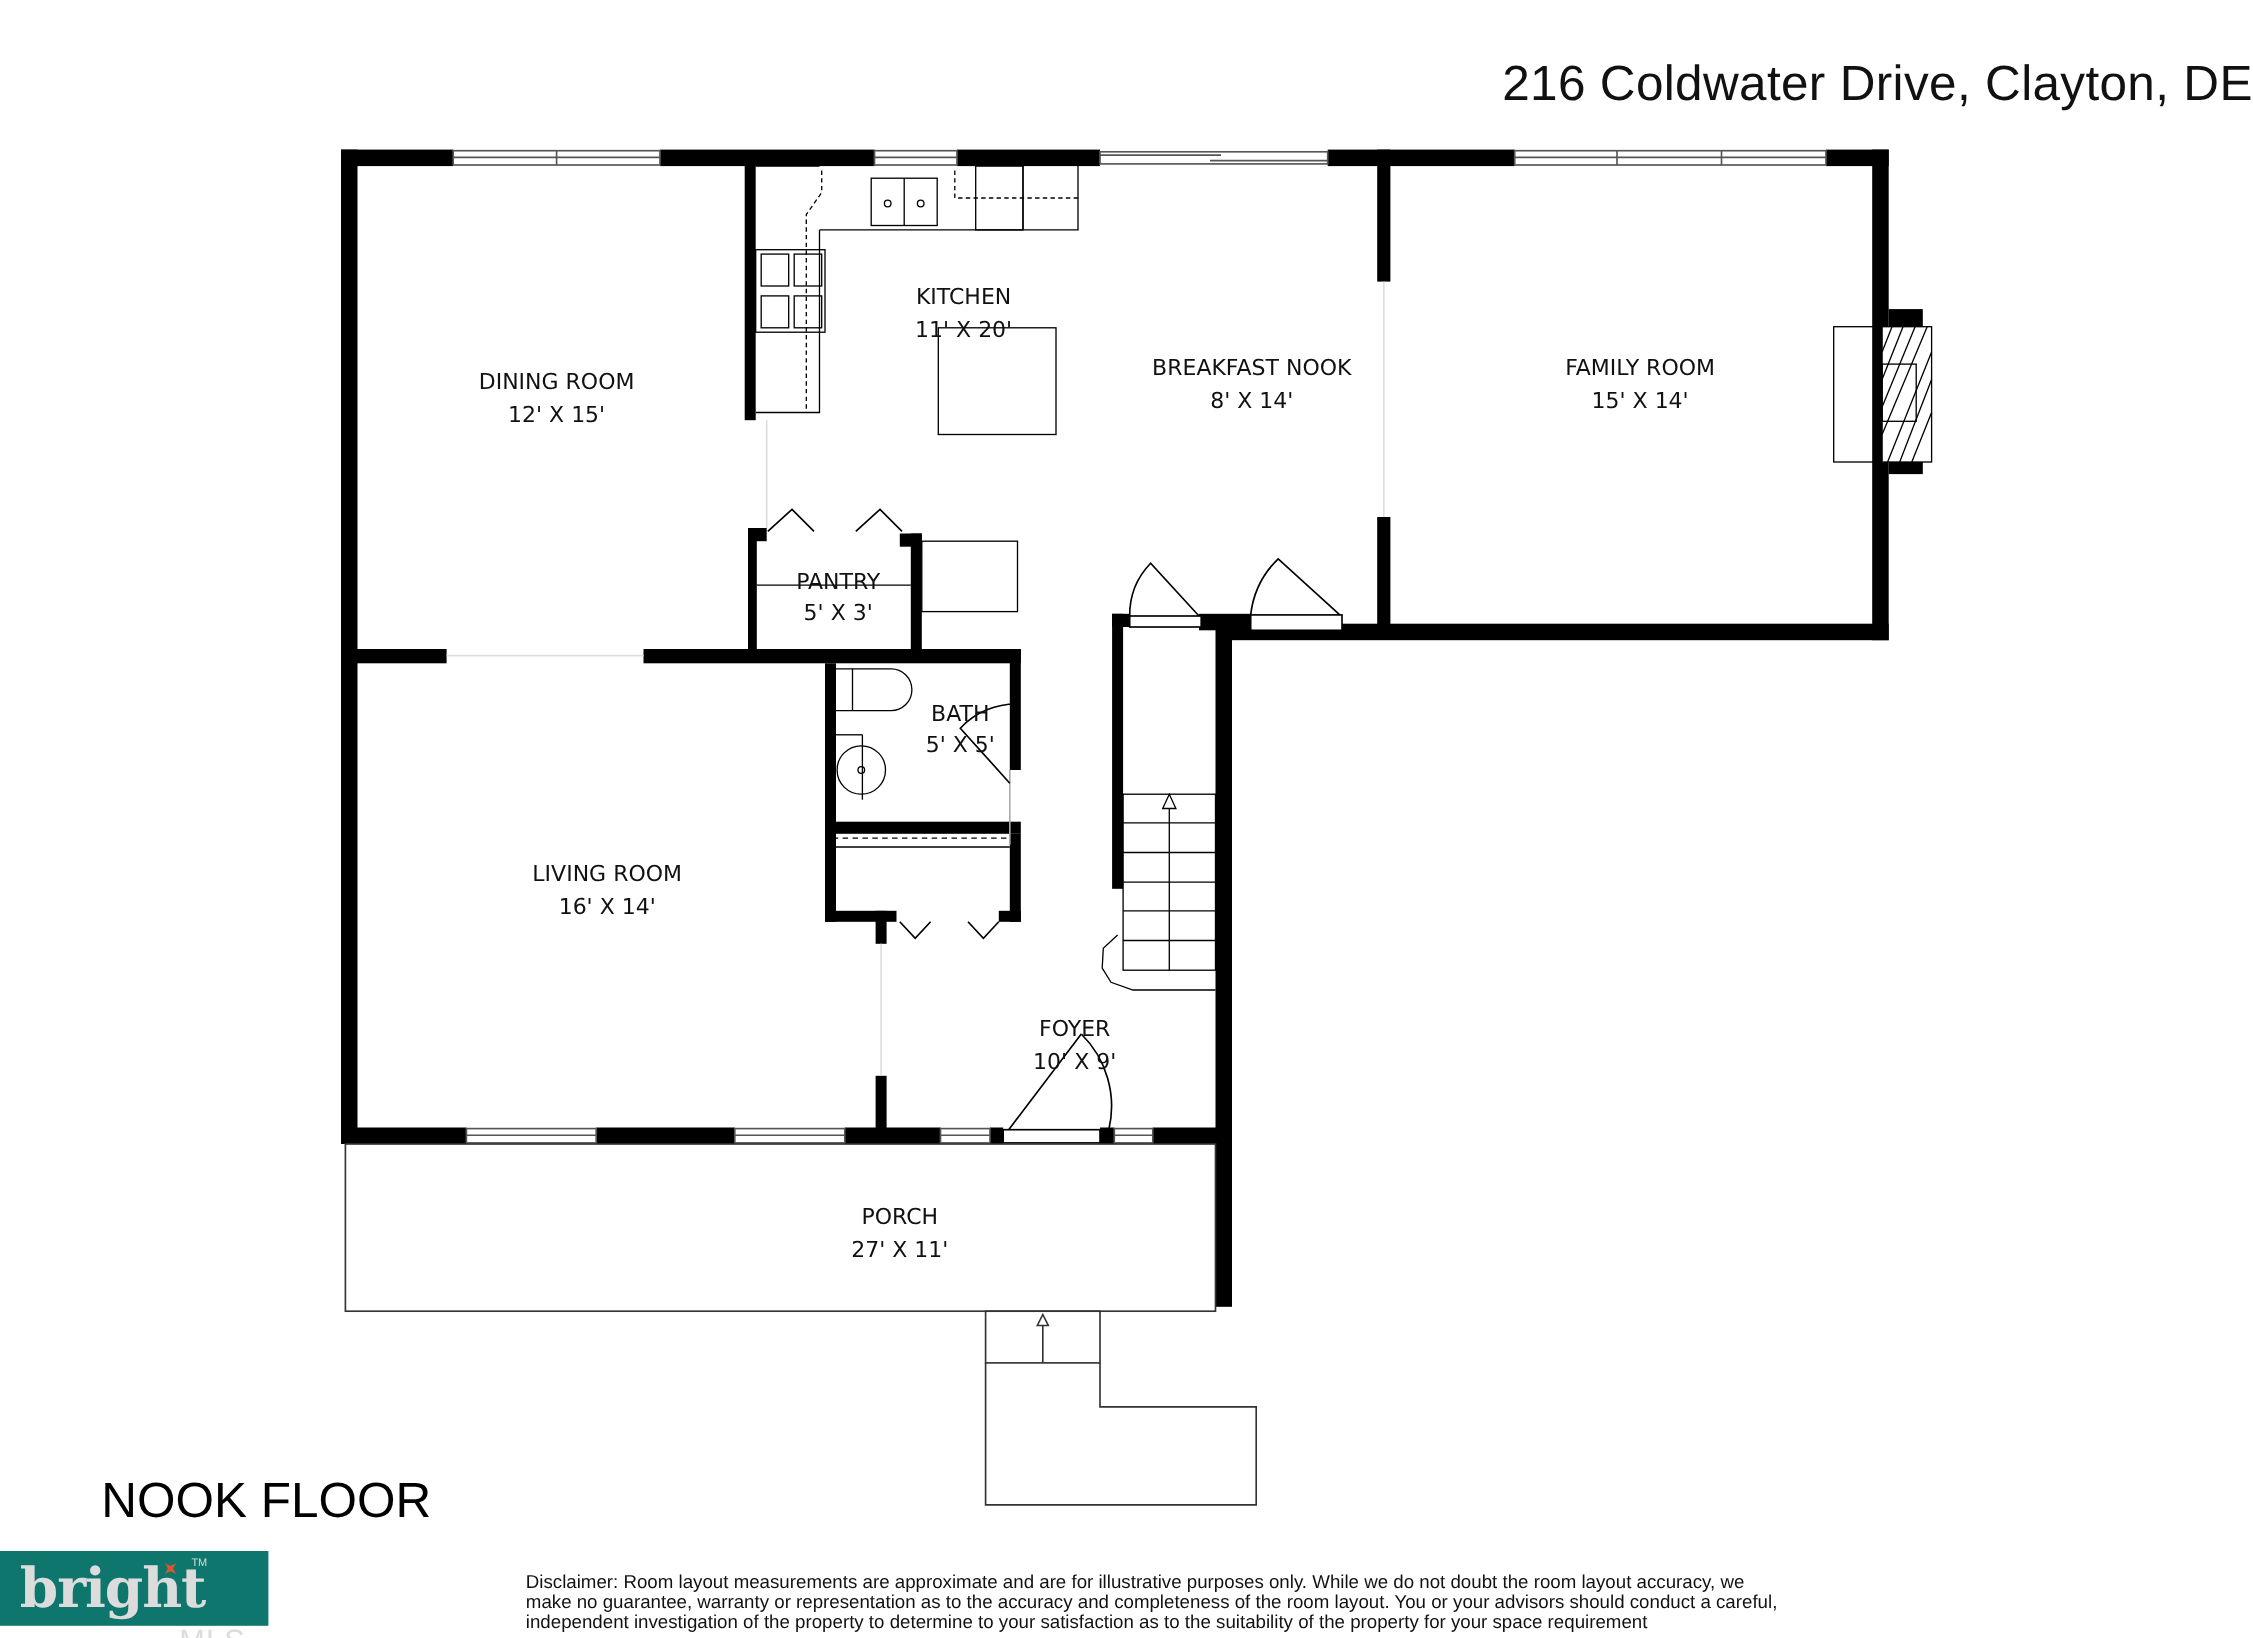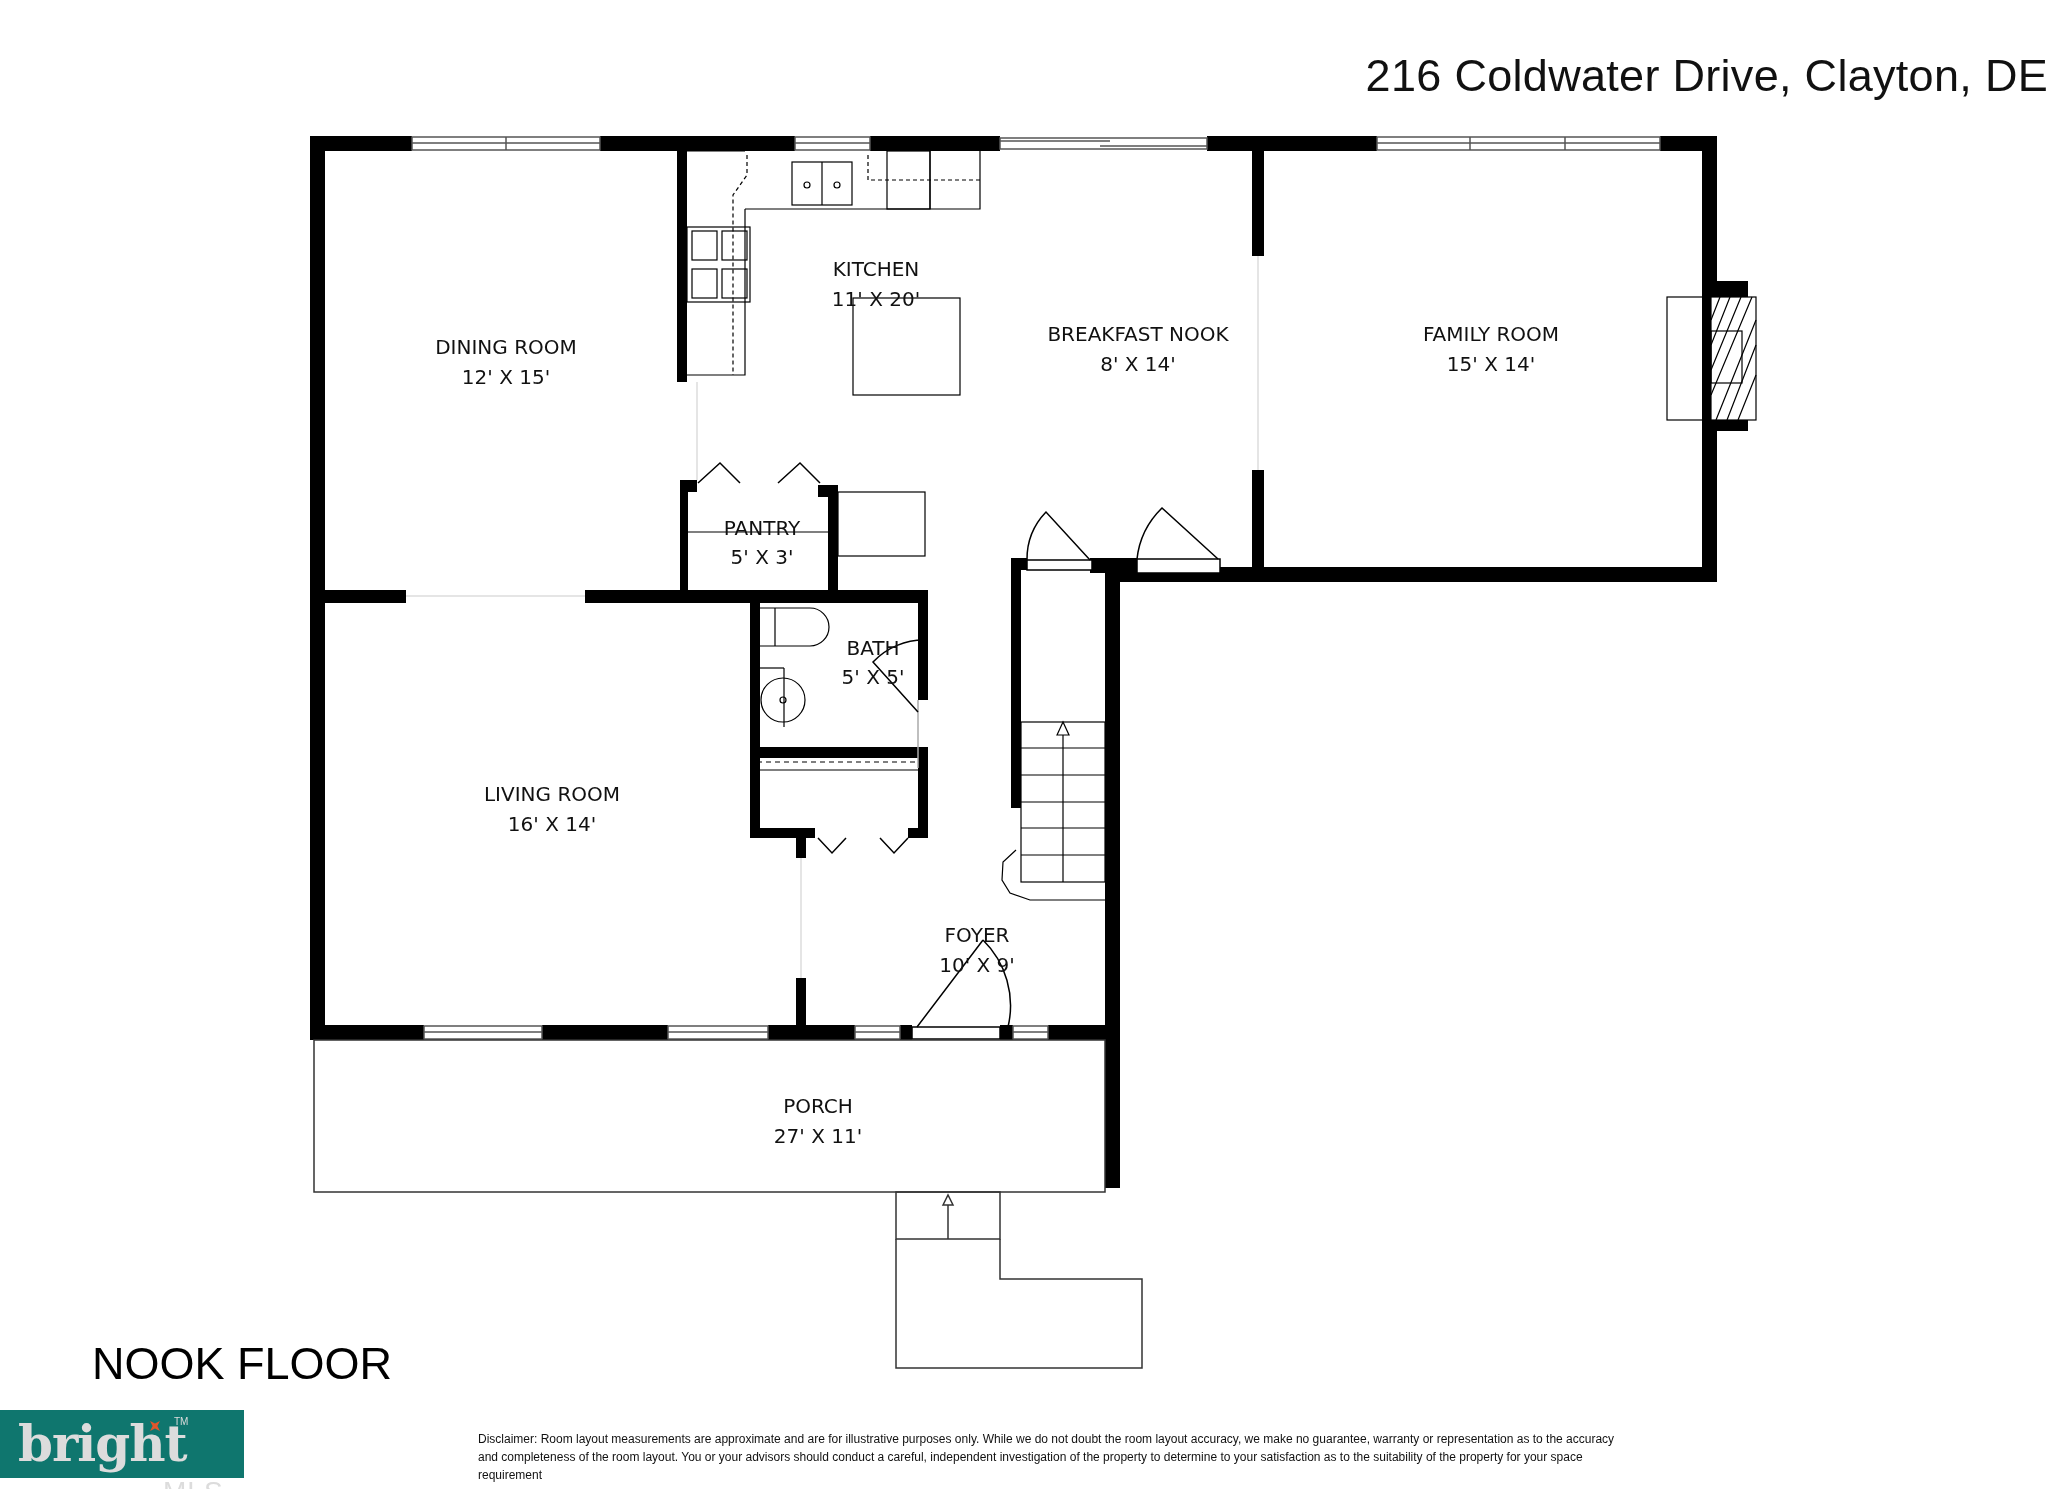--- a/index.html
+++ b/index.html
@@ -5,21 +5,21 @@
   html, body { margin: 0; padding: 0; background: #ffffff; }
   body { width: 2048px; height: 1489px; position: relative; overflow: hidden; font-family: "Liberation Sans", sans-serif; }
   .title { position: absolute; left: 0; top: 50px; width: 2048px; text-align: right; font-size: 45px; color: #111; letter-spacing: 0.3px; }
   .plan { position: absolute; left: 0; top: 0; }
   .floor-label { position: absolute; left: 92px; top: 1338px; font-size: 45px; color: #000; }
   .logo { position: absolute; left: 0; top: 1410px; width: 244px; height: 68px; background: #0f766e; }
   .logo-word { position: absolute; left: 18px; top: 4px; font-family: "DejaVu Serif", serif; font-size: 50px; font-weight: bold; color: #dcdcdc; letter-spacing: -1px; }
   .logo-mls { position: absolute; left: 163px; top: 28px; font-size: 28px; color: #dcdcdc; letter-spacing: 1px; margin-top: 38px; }
   .logo-tm { position: absolute; left: 174px; top: 6px; font-size: 10px; color: #dcdcdc; }
   .logo-star { position: absolute; left: 148px; top: 9px; width: 14px; height: 14px; background: #e0562c; transform: rotate(45deg); clip-path: polygon(50% 0, 62% 38%, 100% 50%, 62% 62%, 50% 100%, 38% 62%, 0 50%, 38% 38%); }
-  .disclaimer { position: absolute; left: 478px; top: 1430px; width: 1150px; font-size: 12px; line-height: 18px; color: #111; }
+  .disclaimer { position: absolute; left: 478px; top: 1430px; width: 1150px; font-size: 17px; line-height: 18px; color: #111; }
   .room-name { font-family: "DejaVu Sans", sans-serif; font-size: 20px; fill: #111; text-anchor: middle; }
   .room-dim { font-family: "DejaVu Sans", sans-serif; font-size: 20px; fill: #111; text-anchor: middle; }
 </style>
 </head>
 <body>
 
 <div class="title">216 Coldwater Drive, Clayton, DE</div>
 
 <svg class="plan" width="2048" height="1489" viewBox="0 0 2048 1489" xmlns="http://www.w3.org/2000/svg">
   <g fill="#000">

